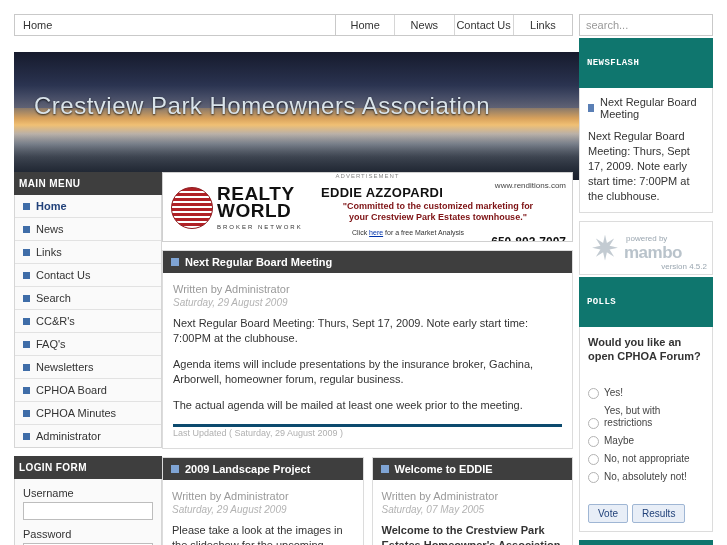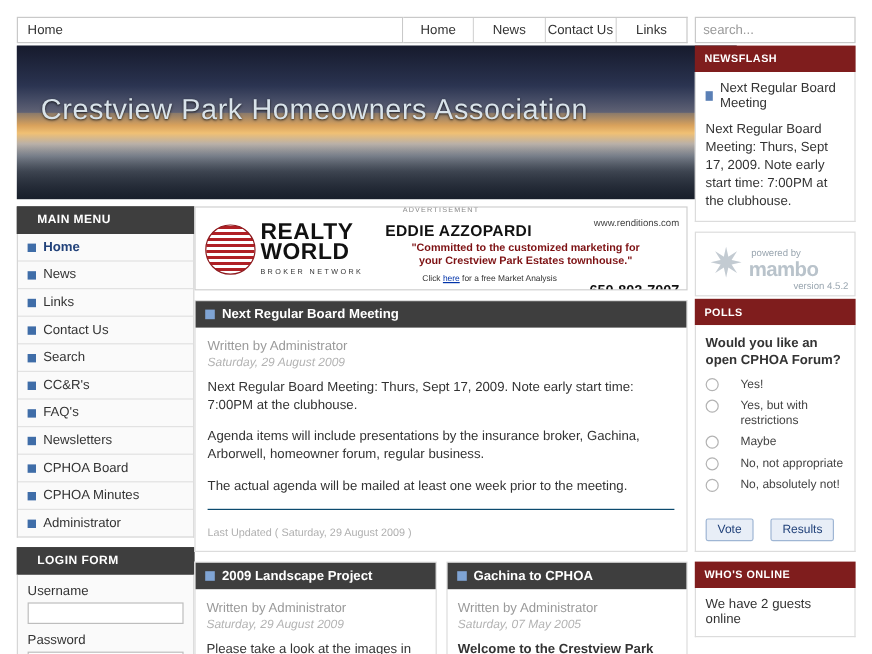--- a/index.html
+++ b/index.html
@@ -40,21 +40,21 @@
   }
   .topnav a:first-child { border-left: none; }
   .search-box {
     position: absolute; left: 579px; top: 14px; width: 134px; height: 22px;
     border: 1px solid #c9c9c9; background: #ffffff;
     font-size: 11px; color: #999; padding: 4px 6px;
   }
 
   
   .banner {
-    position: absolute; left: 14px; top: 38px; width: 600px; height: 128px;
+    position: absolute; left: 14px; top: 52px; width: 600px; height: 128px;
     overflow: hidden;
     background: linear-gradient(to bottom,
        #1c2438 0%, #2c3550 22%, #4e5a74 34%,
        #8b7a6a 44%, #d9a25c 52%, #f0c074 57%,
        #b9b0a8 64%, #8e95a0 72%, #5c6470 82%, #333b47 100%);
   }
   .banner::after {
     content: "";
     position: absolute; left: 0; bottom: 0; width: 100%; height: 46px;
     background: linear-gradient(to bottom, rgba(30,38,52,0) 0%, rgba(20,26,38,0.85) 100%);
@@ -71,21 +71,21 @@
     font-weight: normal;
     z-index: 3;
   }
 
   
   .leftcol { position: absolute; left: 14px; top: 172px; width: 148px; }
   .module { margin-bottom: 8px; }
   .module-head {
     background: #3e3e3e; color: #ffffff;
     font-size: 10px; font-weight: bold; letter-spacing: .4px;
-    padding: 5px 16px;
+    padding: 5px 4px;
     border: 1px solid #3e3e3e;
   }
   .menu { border: 1px solid #d6d6d6; border-top: none; background: #fafafa; }
   .menu-item {
     display: flex; align-items: center; gap: 6px;
     padding: 5px 8px; border-bottom: 1px solid #e2e2e2;
     font-size: 11px; color: #333; text-decoration: none;
   }
   .menu-item:last-child { border-bottom: none; }
   .menu-item .bullet {
@@ -145,33 +145,33 @@
   .article-head {
     display: flex; align-items: center; gap: 6px;
     background: #3e3e3e; color: #fff; padding: 5px 8px;
     font-size: 11px; font-weight: bold;
   }
   .article-head .bullet { width: 8px; height: 8px; background: #7fa4d4; display: inline-block; }
   .article-body { padding: 8px 10px 10px 10px; }
   .byline { color: #9a9a9a; font-size: 11px; margin: 2px 0 2px 0; }
   .date { color: #b3b3b3; font-size: 10px; font-style: italic; margin-bottom: 8px; }
   .para { font-size: 11px; color: #333; line-height: 15px; margin: 0 0 11px 0; }
-  .updated { color: #b0b0b0; font-size: 9px; border-top: 1px solid #0c4a6e; padding-top: 14px; }
+  .updated { color: #b0b0b0; font-size: 9px; border-top: 3px solid #0c4a6e; padding-top: 1px; }
 
   .twocol { display: flex; gap: 8px; margin-top: 8px; }
   .twocol .article { flex: 1; margin-top: 0; }
   .twocol .article-body { padding: 8px 9px; }
   .lead { font-size: 11px; font-weight: bold; color: #333; line-height: 15px; margin: 0 0 9px 0; }
 
   
   .rightcol { position: absolute; left: 579px; top: 38px; width: 134px; }
   .rmod { margin-bottom: 8px; }
   .rmod-head {
-    background: #7f1d1d; color: #fff; font-size: 9px; font-weight: bold;
-    letter-spacing: .4px; padding: 6px 8px;
+    background: #0f766e; color: #fff; font-size: 9px; font-weight: bold;
+    letter-spacing: .4px; padding: 20px 8px; font-family: Liberation Mono, monospace;
   }
   .rmod-body { border: 1px solid #dcdcdc; border-top: none; background: #fff; padding: 8px; }
   .newsflash-title {
     display: flex; gap: 6px; align-items: center;
     font-size: 11px; color: #333; font-weight: normal; margin-bottom: 9px;
   }
   .newsflash-title .bullet { width: 8px; height: 8px; background: #5a7fb5; display: inline-block; }
   .newsflash-text { font-size: 11px; line-height: 15px; color: #333; }
 
   .mambo {
@@ -184,27 +184,27 @@
   }
   .mambo-powered {
     position: absolute; left: 46px; top: 12px; font-size: 8px; color: #9aa6b0;
   }
   .mambo-word {
     position: absolute; left: 44px; top: 21px; font-size: 17px; color: #b9c3cb;
     font-weight: bold; letter-spacing: -.5px;
   }
   .mambo-ver { position: absolute; right: 5px; bottom: 3px; font-size: 8px; color: #9aa6b0; }
 
-  .poll-q { font-size: 11px; font-weight: bold; color: #333; line-height: 14px; margin-bottom: 8px; }
-  .poll-opt { display: flex; align-items: flex-start; gap: 18px; margin-bottom: 6px; font-size: 10px; color: #444; line-height: 12px; }
+  .poll-q { font-size: 11px; font-weight: bold; color: #333; line-height: 14px; margin-bottom: 24px; }
+  .poll-opt { display: flex; align-items: flex-end; gap: 5px; margin-bottom: 6px; font-size: 10px; color: #444; line-height: 12px; }
   .radio {
     width: 11px; height: 11px; border: 1px solid #b3b3b3; border-radius: 50%;
     background: #fff; flex: none; margin-top: 0;
   }
-  .poll-buttons { display: flex; gap: 14px; margin-top: 21px; }
+  .poll-buttons { display: flex; gap: 4px; margin-top: 21px; }
   .btn {
     border: 1px solid #9fb6d4; background: #e8eef7; color: #22427a;
     font-size: 10px; padding: 3px 9px; border-radius: 2px; cursor: pointer;
     font-family: "Liberation Sans", sans-serif;
   }
   .online-text { font-size: 11px; color: #333; }
 </style>
 </head>
 <body>
 
@@ -335,21 +335,21 @@
         </div>
         <div class="article-body">
           <div class="byline">Written by Administrator</div>
           <div class="date">Saturday, 29 August 2009</div>
           <p class="para">Please take a look at the images in the slideshow for the upcoming landscape project.  These are "artist renditions" of what the project will look like when complete.</p>
         </div>
       </div>
       <div class="article">
         <div class="article-head">
           <span class="bullet"></span>
-          <span>Gachina to CPHOA</span>
+          <span>Welcome to EDDIE</span>
         </div>
         <div class="article-body">
           <div class="byline">Written by Administrator</div>
           <div class="date">Saturday, 07 May 2005</div>
           <p class="lead">Welcome to the Crestview Park Estates Homeowner's Association Web Site.</p>
 
         </div>
       </div>
     </div>
 

